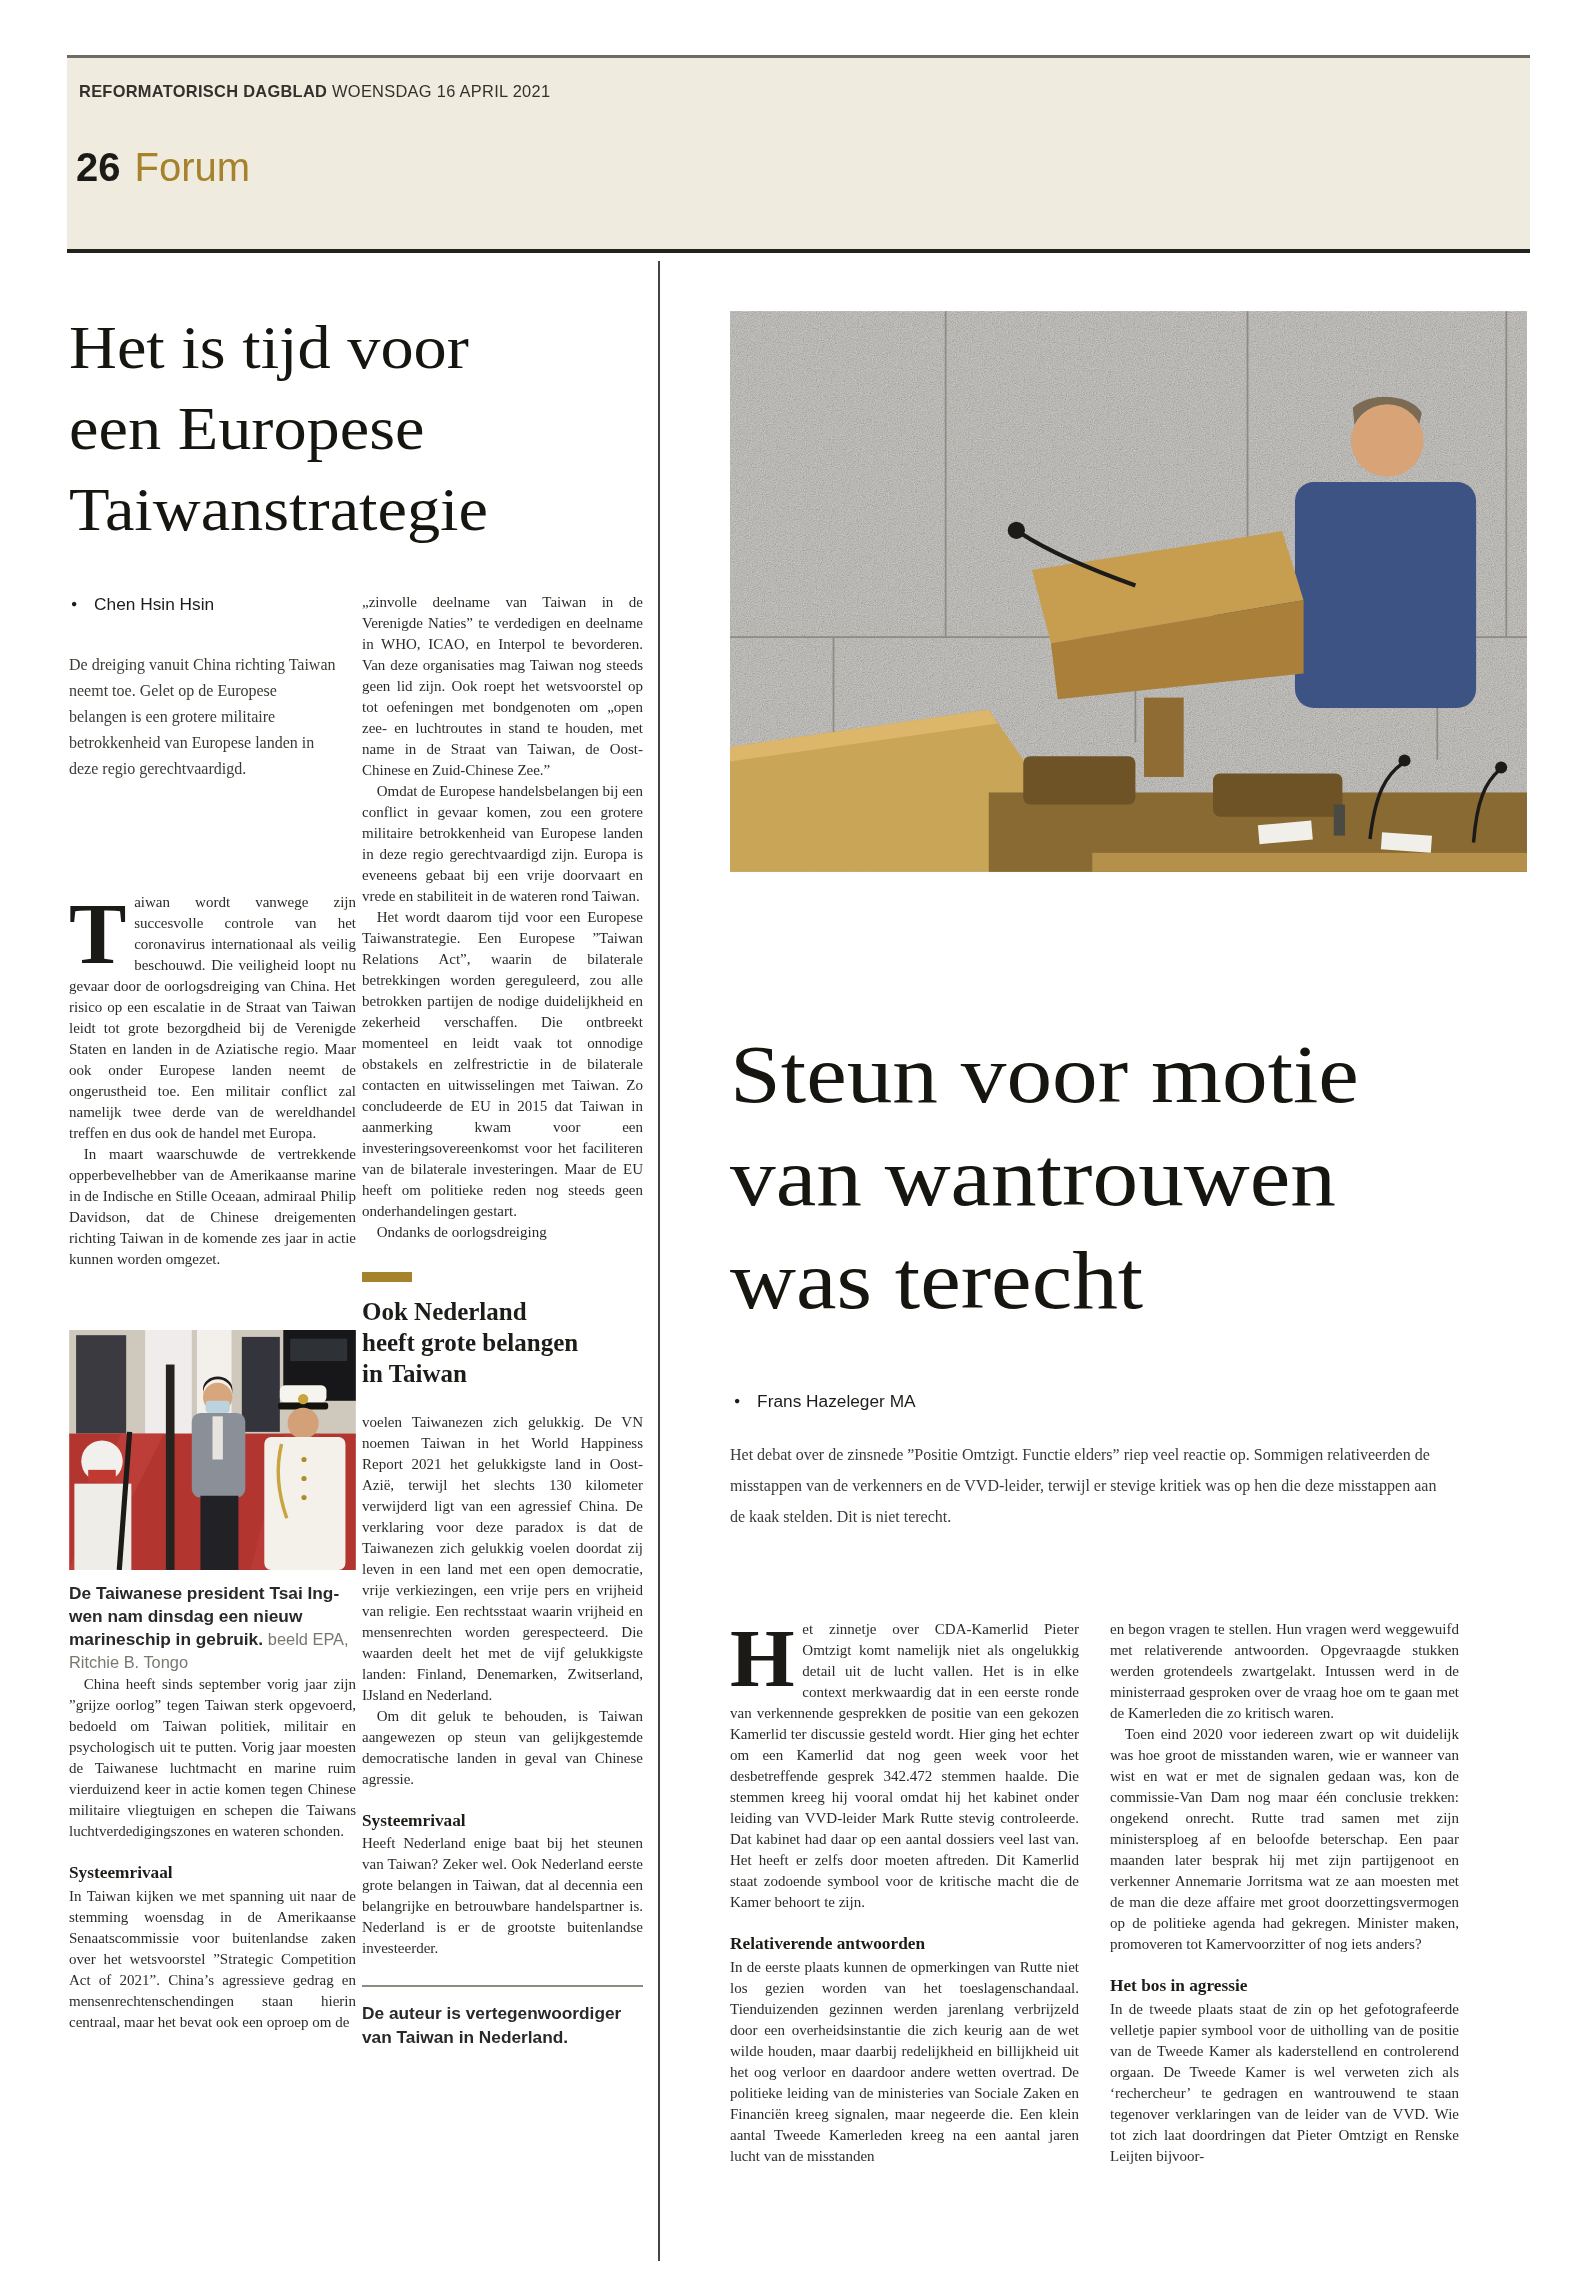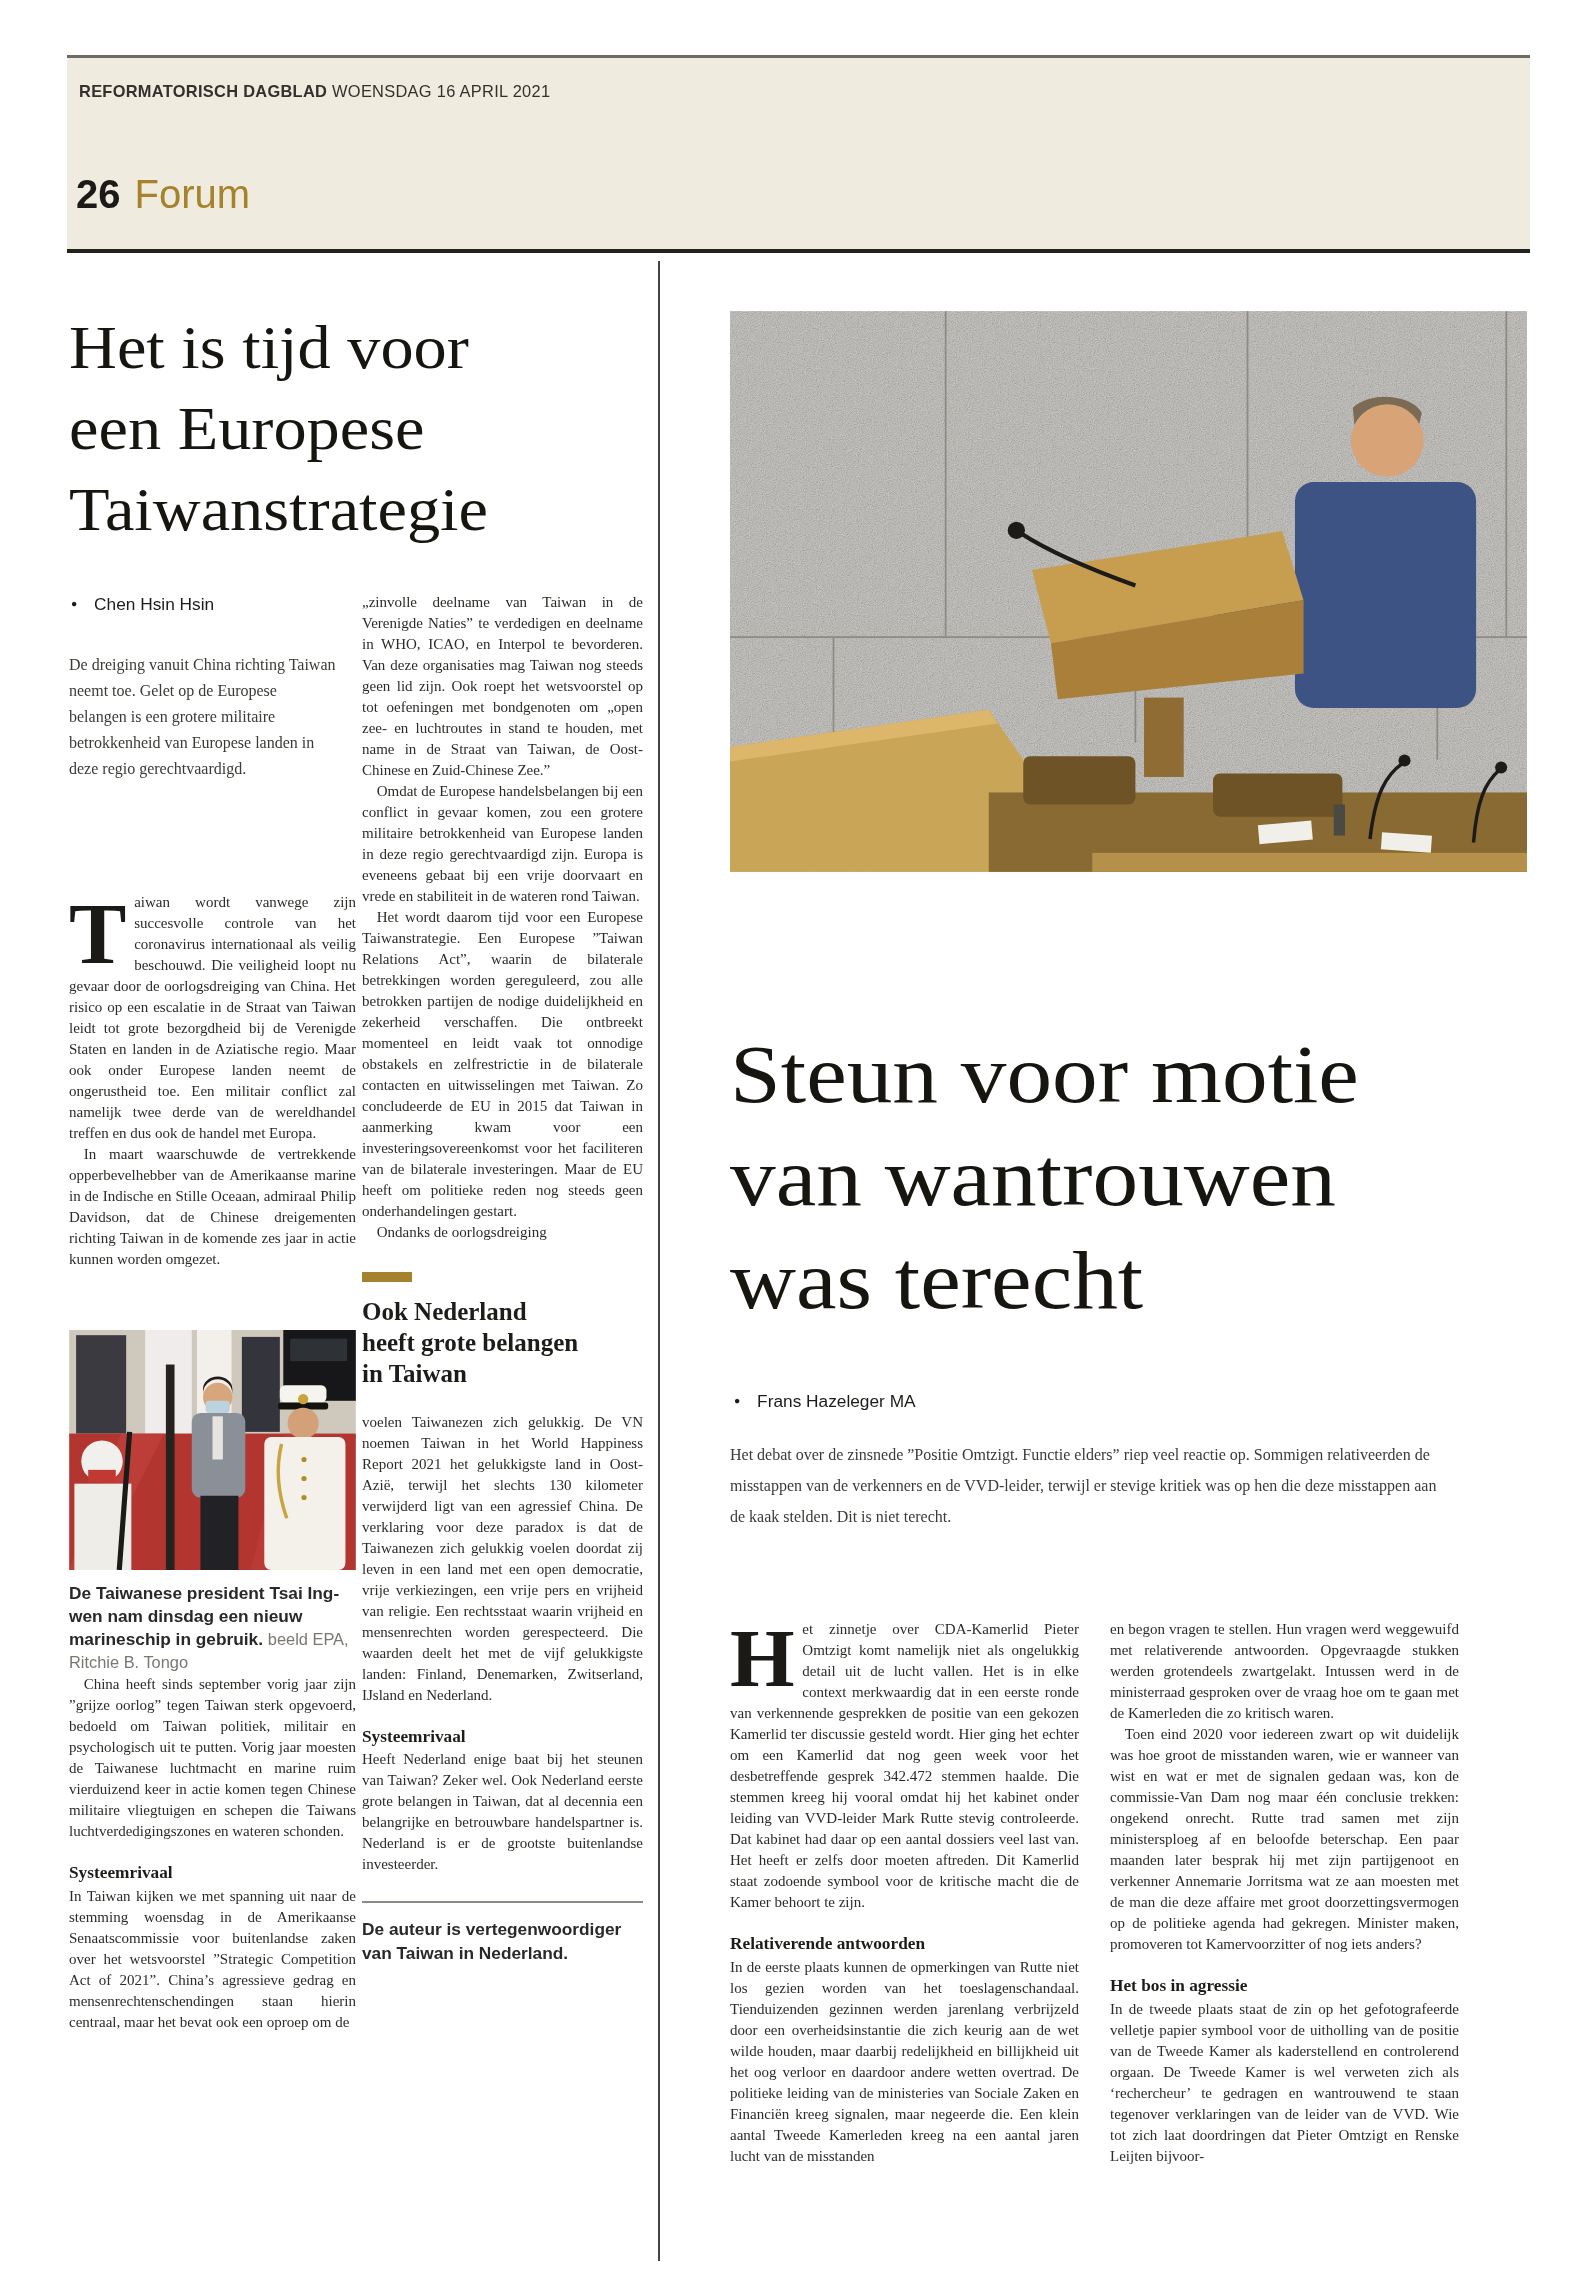--- a/index.html
+++ b/index.html
@@ -5,21 +5,21 @@
   html,body{margin:0;padding:0;background:#ffffff;}
   .page{position:relative;width:1592px;height:2295px;background:#fff;overflow:hidden;
         font-family:"Liberation Serif",serif;color:#2c2b27;}
   
   .rule-top{position:absolute;left:67px;top:55px;width:1463px;height:2.6px;background:#6f6b63;}
   .band{position:absolute;left:67px;top:58px;width:1463px;height:191px;background:#efebdf;}
   .rule-band-bottom{position:absolute;left:67px;top:249px;width:1463px;height:3.5px;background:#24221d;}
   .mast-line{position:absolute;left:79px;top:82px;font-family:"Liberation Sans",sans-serif;
              font-size:16.4px;letter-spacing:0.3px;color:#33312c;}
   .mast-line .paper{font-weight:700;}
-  .pageno-row{position:absolute;left:76px;top:145px;font-family:"Liberation Sans",sans-serif;font-size:40px;margin-top:27px;}
+  .pageno-row{position:absolute;left:76px;top:145px;font-family:"Liberation Sans",sans-serif;font-size:40px;}
   .pageno{font-weight:700;color:#1b1a17;}
   .section{color:#a5822b;font-weight:400;margin-left:14px;}
   .vdivider{position:absolute;left:658px;top:261px;width:1.7px;height:2000px;background:#45433f;}
   
   .para{margin:0;font-size:15px;line-height:21px;text-align:justify;color:#2c2b27;}
   .para.ind{text-indent:14.7px;}
   .sub{margin:21px 0 2.6px 0;font-size:17.3px;font-weight:700;color:#1d1c18;font-family:"Liberation Serif",serif;}
   .dropcap{float:left;font-weight:700;color:#1b1a16;padding-right:7.8px;}
   .a1col .dropcap{font-size:86px;line-height:71px;padding-top:7px;}
   .a2col .dropcap{font-size:83px;line-height:69px;padding-top:5.2px;}
@@ -149,20 +149,21 @@
         <p class="para ind">Ondanks de oorlogsdreiging</p>
       </div>
     <div class="kicker-bar"></div>
     <h3 class="box-title">
       <div>Ook Nederland</div>
       <div>heeft grote belangen</div>
       <div>in Taiwan</div>
     </h3>
     <div>
         <p class="para">voelen Taiwanezen zich gelukkig. De VN noemen Taiwan in het World Happiness Report 2021 het gelukkigste land in Oost-Azië, terwijl het slechts 130 kilometer verwijderd ligt van een agressief China. De verklaring voor deze paradox is dat de Taiwanezen zich gelukkig voelen doordat zij leven in een land met een open democratie, vrije verkiezingen, een vrije pers en vrijheid van religie. Een rechtsstaat waarin vrijheid en mensenrechten worden gerespecteerd. Die waarden deelt het met de vijf gelukkigste landen: Finland, Denemarken, Zwitserland, IJsland en Nederland.</p>
+        <p class="para ind">Om dit geluk te behouden, is Taiwan aangewezen op steun van gelijkgestemde democratische landen in geval van Chinese agressie.</p>
         <h4 class="sub">Systeemrivaal</h4>
         <p class="para">Heeft Nederland enige baat bij het steunen van Taiwan? Zeker wel. Ook Nederland eerste grote belangen in Taiwan, dat al decennia een belangrijke en betrouwbare handelspartner is. Nederland is er de grootste buitenlandse investeerder.</p>
       </div>
     <div class="footrule"></div>
     <div class="footnote">De auteur is vertegenwoordiger van Taiwan in Nederland.</div>
   </div>
 
   <figure class="photo-a">
     <svg width="797" height="561" viewBox="0 0 924 650">
       <defs>

